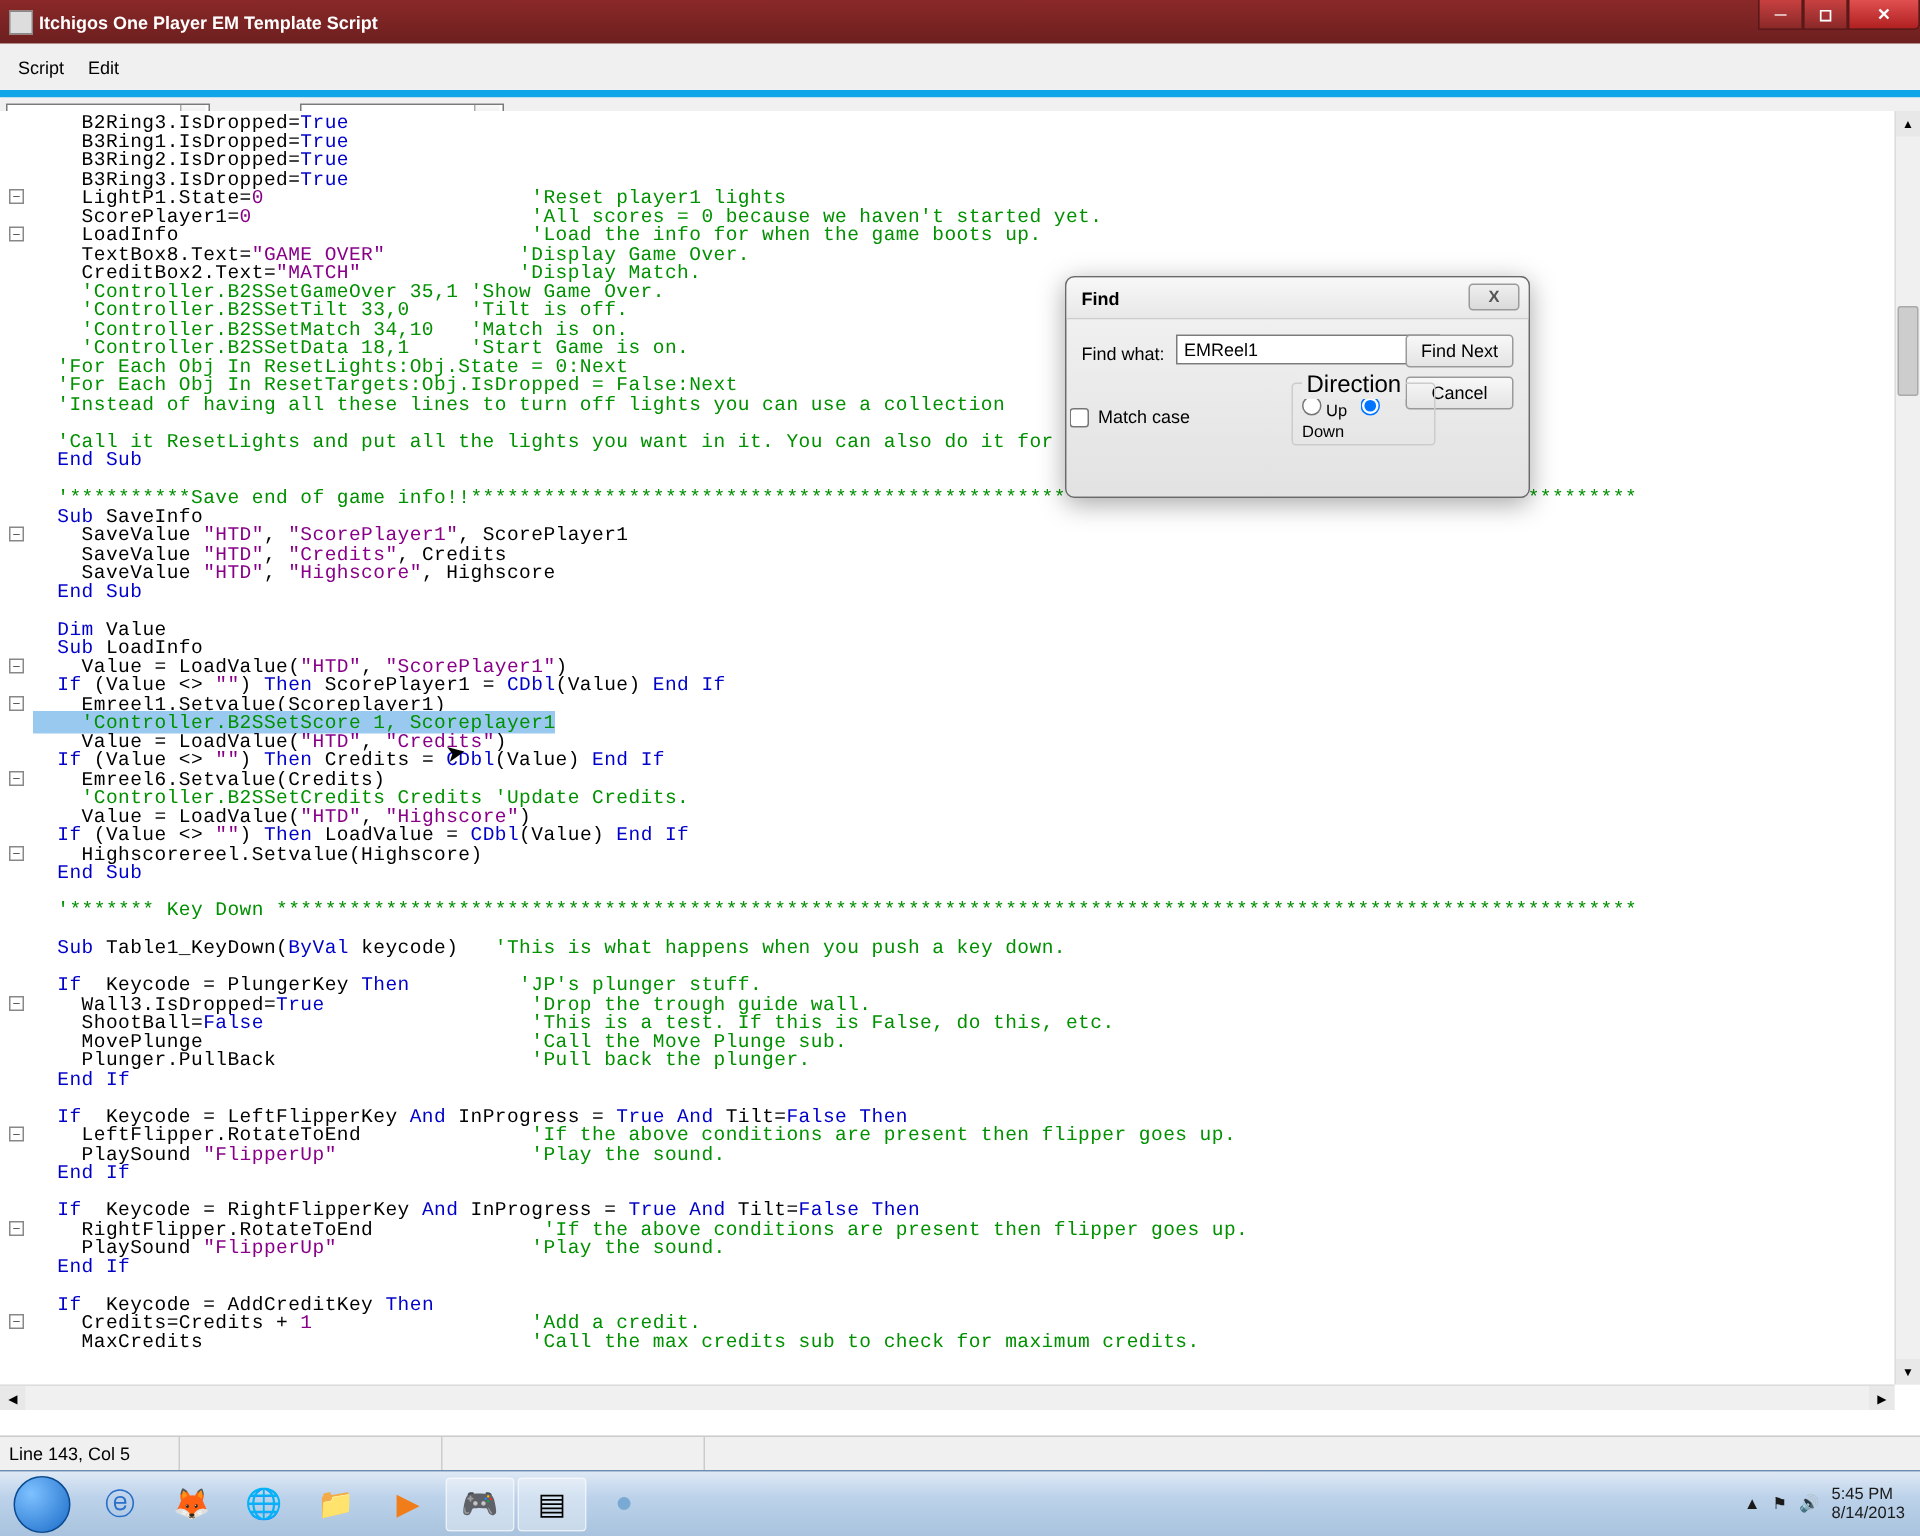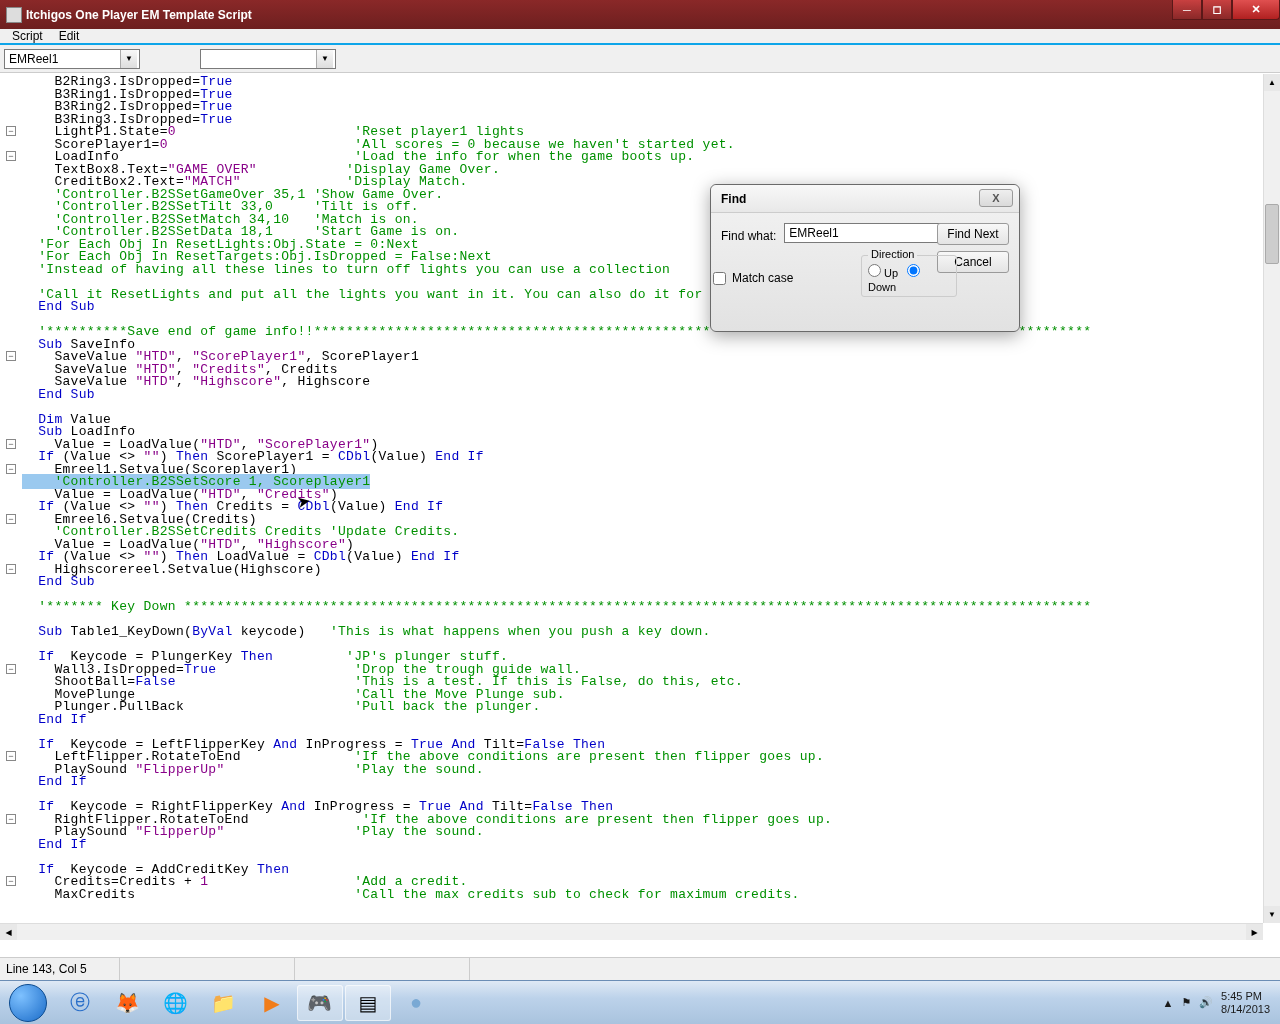--- a/index.html
+++ b/index.html
@@ -4,21 +4,21 @@
 <style>
 * { margin: 0; padding: 0; box-sizing: border-box; }
 body { font-family: "Segoe UI", Tahoma, sans-serif; font-size: 12px; background: #fff; overflow: hidden; width: 1280px; height: 1024px; position: relative; }
 
 .titlebar { height: 29px; background: linear-gradient(to bottom, #8a2828, #6d1f1f); display: flex; align-items: center; padding-left: 6px; color: #fff; font-weight: bold; position: relative; }
 .titlebar .icon { width: 16px; height: 16px; background: #ddd; margin-right: 4px; border: 1px solid #888; }
 .win-controls { position: absolute; right: 0; top: 0; display: flex; }
 .win-btn { width: 30px; height: 20px; background: linear-gradient(to bottom, #c84040, #8a2828); border: 1px solid #5a1818; border-top: none; display: flex; align-items: center; justify-content: center; color: #fff; font-size: 11px; font-family: Arial; }
 .win-btn.close { background: linear-gradient(to bottom, #e05050, #b02020); width: 48px; border-radius: 0 0 4px 0; }
 
-.menubar { height: 16px; background: #f0f0f0; border-bottom: 2px solid #0ea5e9; display: flex; align-items: center; padding-left: 4px; }
+.menubar { height: 36px; background: #f0f0f0; border-bottom: 5px solid #0ea5e9; display: flex; align-items: center; padding-left: 4px; }
 .menubar span { padding: 2px 8px; }
 
 .toolbar { height: 28px; background: #f0f0f0; border-bottom: 1px solid #ccc; display: flex; align-items: center; padding-left: 4px; gap: 60px; }
 .combo { width: 136px; height: 20px; border: 1px solid #7a7a7a; background: #fff; display: flex; align-items: center; padding: 0 4px; font-size: 12px; position: relative; }
 .combo::after { content: "▼"; position: absolute; right: 2px; font-size: 8px; color: #000; background: linear-gradient(#f8f8f8,#ddd); border-left: 1px solid #aaa; width: 16px; text-align: center; line-height: 18px; top: 0; height: 18px; }
 
 .editor-wrap { position: absolute; top: 74px; left: 0; right: 0; bottom: 84px; background: #fff; }
 .editor { font-family: "Courier New", monospace; font-size: 13px; line-height: 12.5px; white-space: pre; padding-left: 22px; padding-top: 2px; letter-spacing: 0.3px; }
 .editor .k { color: #0000c8; }
 .editor .s { color: #880088; }
@@ -191,21 +191,21 @@
     <div class="find-close">X</div>
   </div>
   <div class="find-body">
     <div class="find-row">
       <span>Find what:</span>
       <input class="find-input" value="EMReel1" style="">
     </div>
     <button class="find-btn next">Find Next</button>
     <button class="find-btn cancel">Cancel</button>
     <div class="direction-box">
-      <span class="legend" style="position:absolute;top:-8px;left:6px;background:#ececec;padding:0 3px;font-size:11px">Direction</span>
+      <span class="legend" style="position:absolute;top:-8px;left:6px;background:#ececec;padding:0 3px;font-size:16px">Direction</span>
       <label><input type="radio" style=""> <span>Up</span></label>
       <label><input type="radio" checked="" style=""> <span>Down</span></label>
     </div>
     <div class="match-case">
       <input type="checkbox" style="">
       <span>Match case</span>
     </div>
   </div>
 </div>
 

